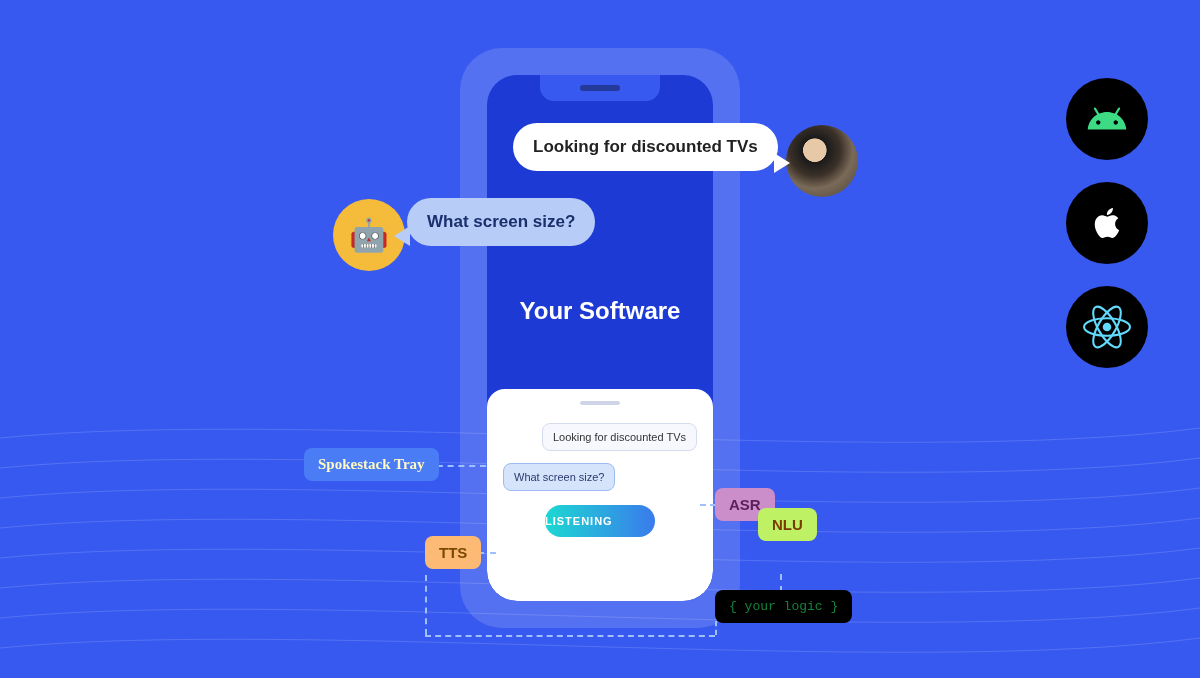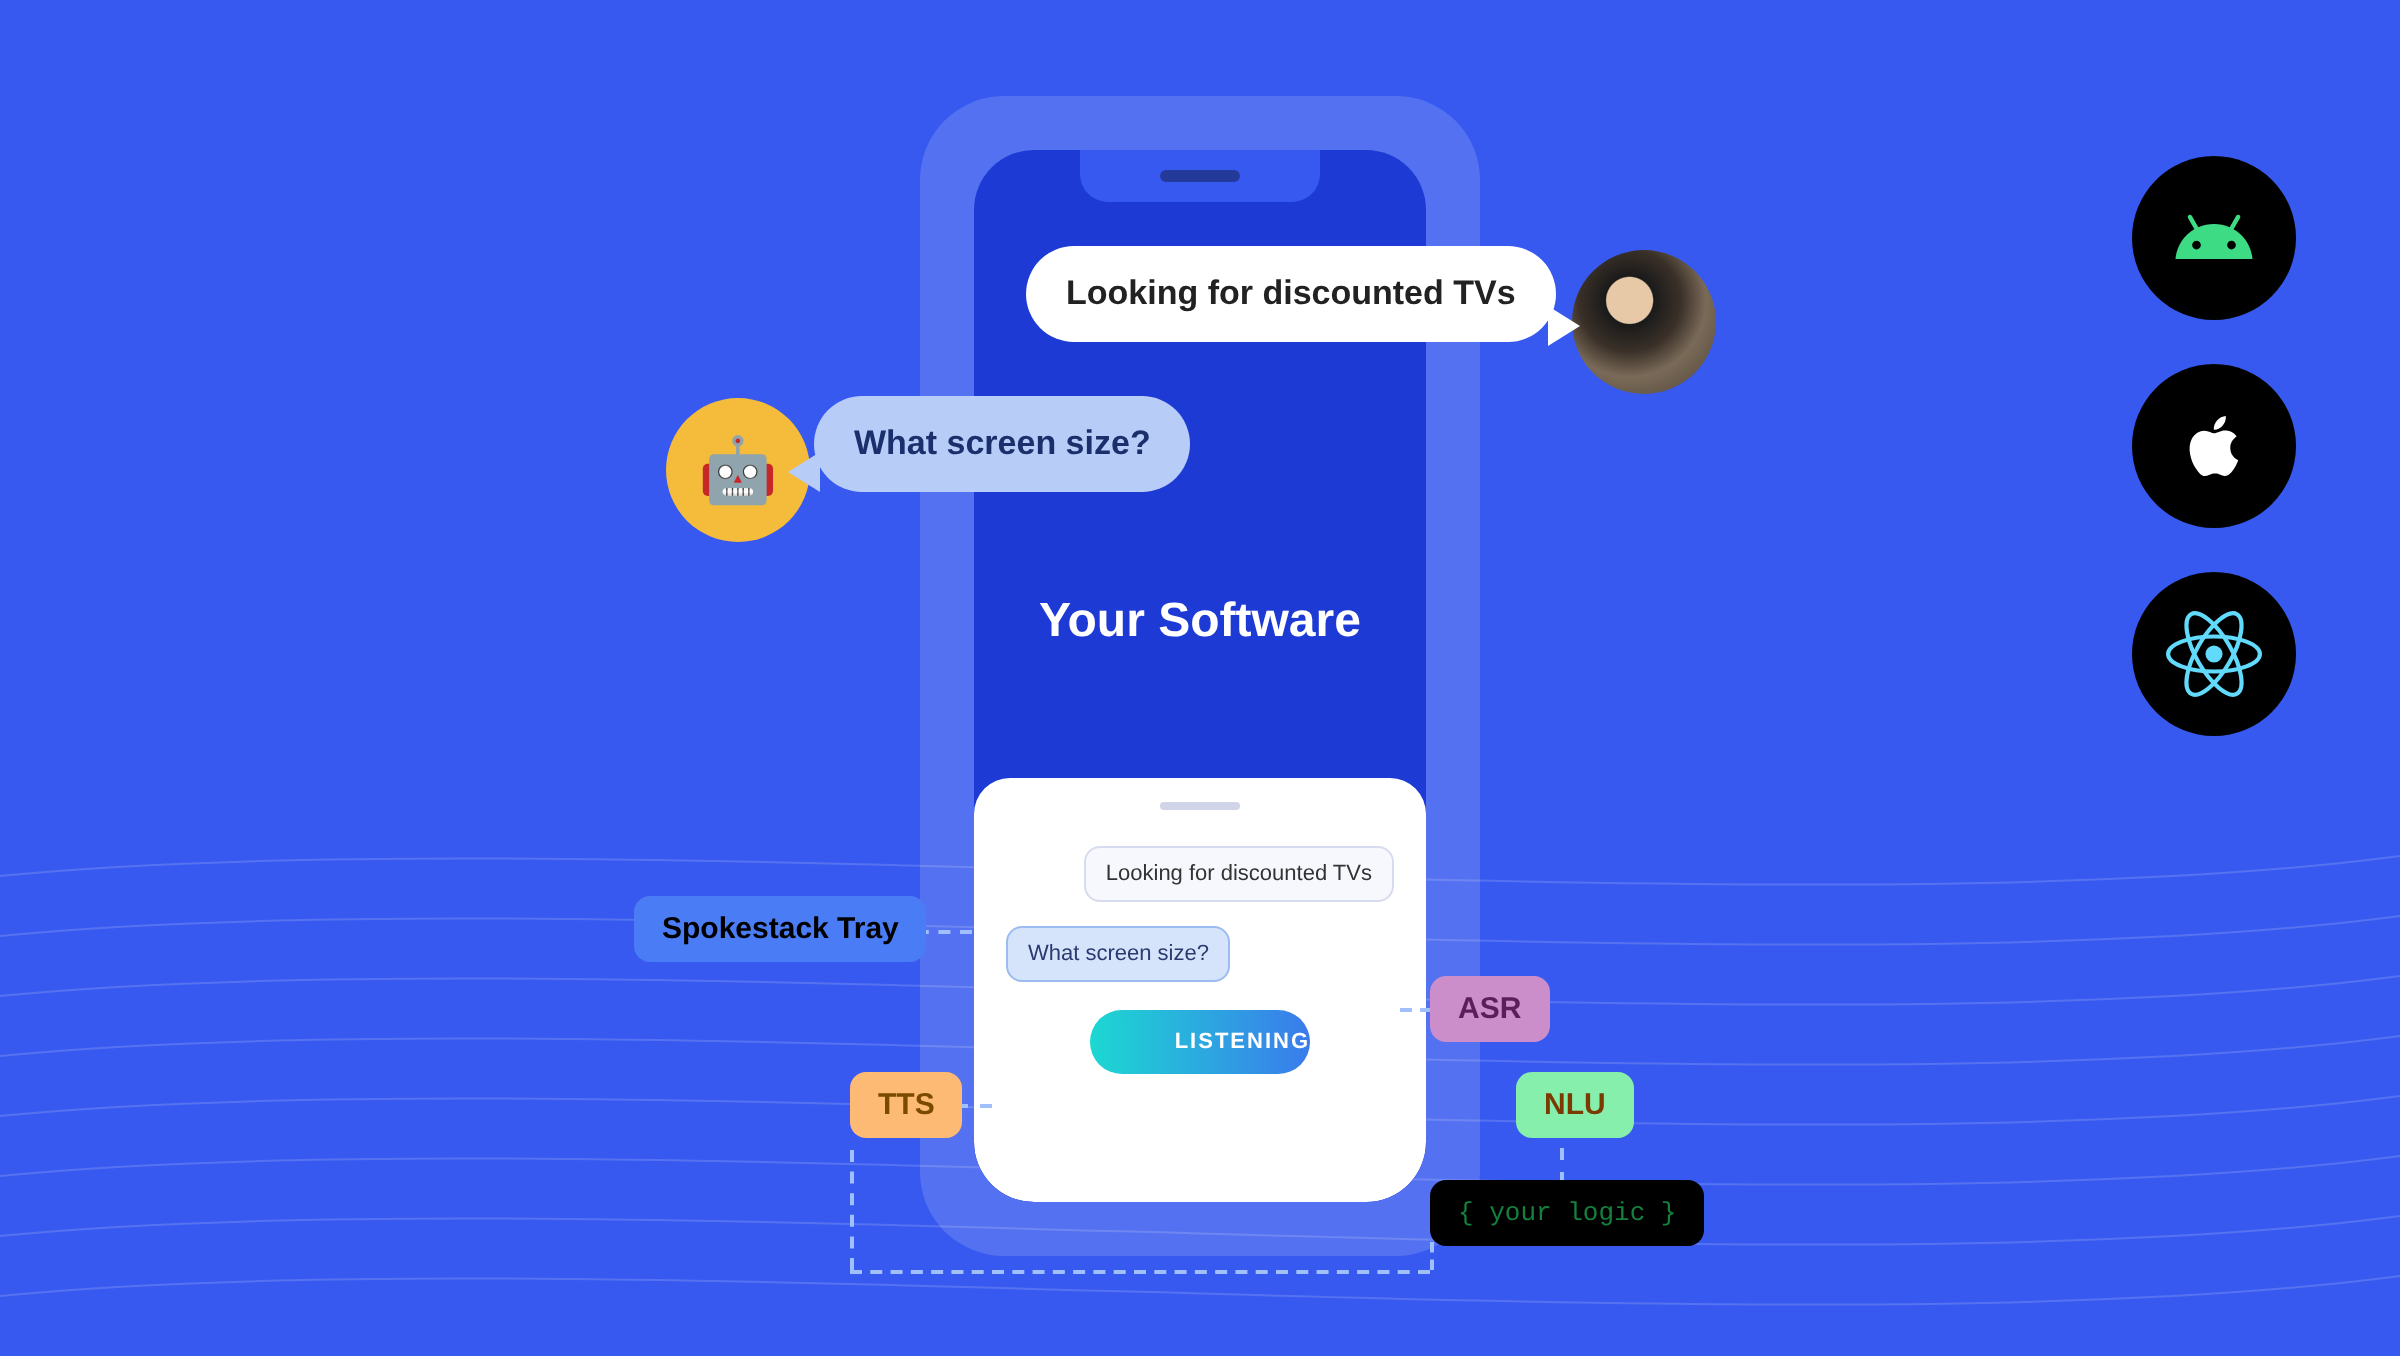--- a/index.html
+++ b/index.html
@@ -98,21 +98,21 @@
   border-radius: 8px;
   border: 1px solid #d6dcee;
 }
 .tray-bubble.user { background: #f6f8fd; color: #333; }
 .tray-bubble.bot { background: #d5e3fb; color: #2a3a6e; border-color: #9cbbf0; }
 .listening {
   display: block;
   margin: 14px auto 0;
   width: 110px;
   padding: 10px 0;
-  text-align: right;
+  text-align: left;
   color: #fff;
   font-size: 11px;
   font-weight: 700;
   letter-spacing: 1px;
   border-radius: 22px;
   background: linear-gradient(90deg, #1cd8d2 0%, #3a7bec 100%);
 }
 .big-bubble {
   position: absolute;
   background: #fff;
@@ -181,24 +181,24 @@
   z-index: 8;
 }
 .label-pill {
   position: absolute;
   font-weight: 700;
   font-size: 15px;
   padding: 8px 14px;
   border-radius: 8px;
   z-index: 20;
 }
-.label-tray { left: 317px; top: 448px; background: #4a7cf5; color: #000000; }
+.label-tray { left: 304px; top: 448px; background: #4a7cf5; color: #fef9c3; font-family: Liberation Serif, serif; }
 .label-asr  { left: 715px; top: 488px; background: #cb8ecb; color: #5b1e5b; }
 .label-tts  { left: 425px; top: 536px; background: #fdba74; color: #7a4a00; }
-.label-nlu  { left: 758px; top: 536px; background: #86efac; color: #7a3a00; }
+.label-nlu  { left: 758px; top: 508px; background: #bef264; color: #7a3a00; }
 .label-logic {
   left: 715px;
   top: 590px;
   background: #000;
   color: #15803d;
   font-family: "Courier New", monospace;
   font-weight: 400;
   font-size: 13px;
   padding: 9px 14px;
 }

